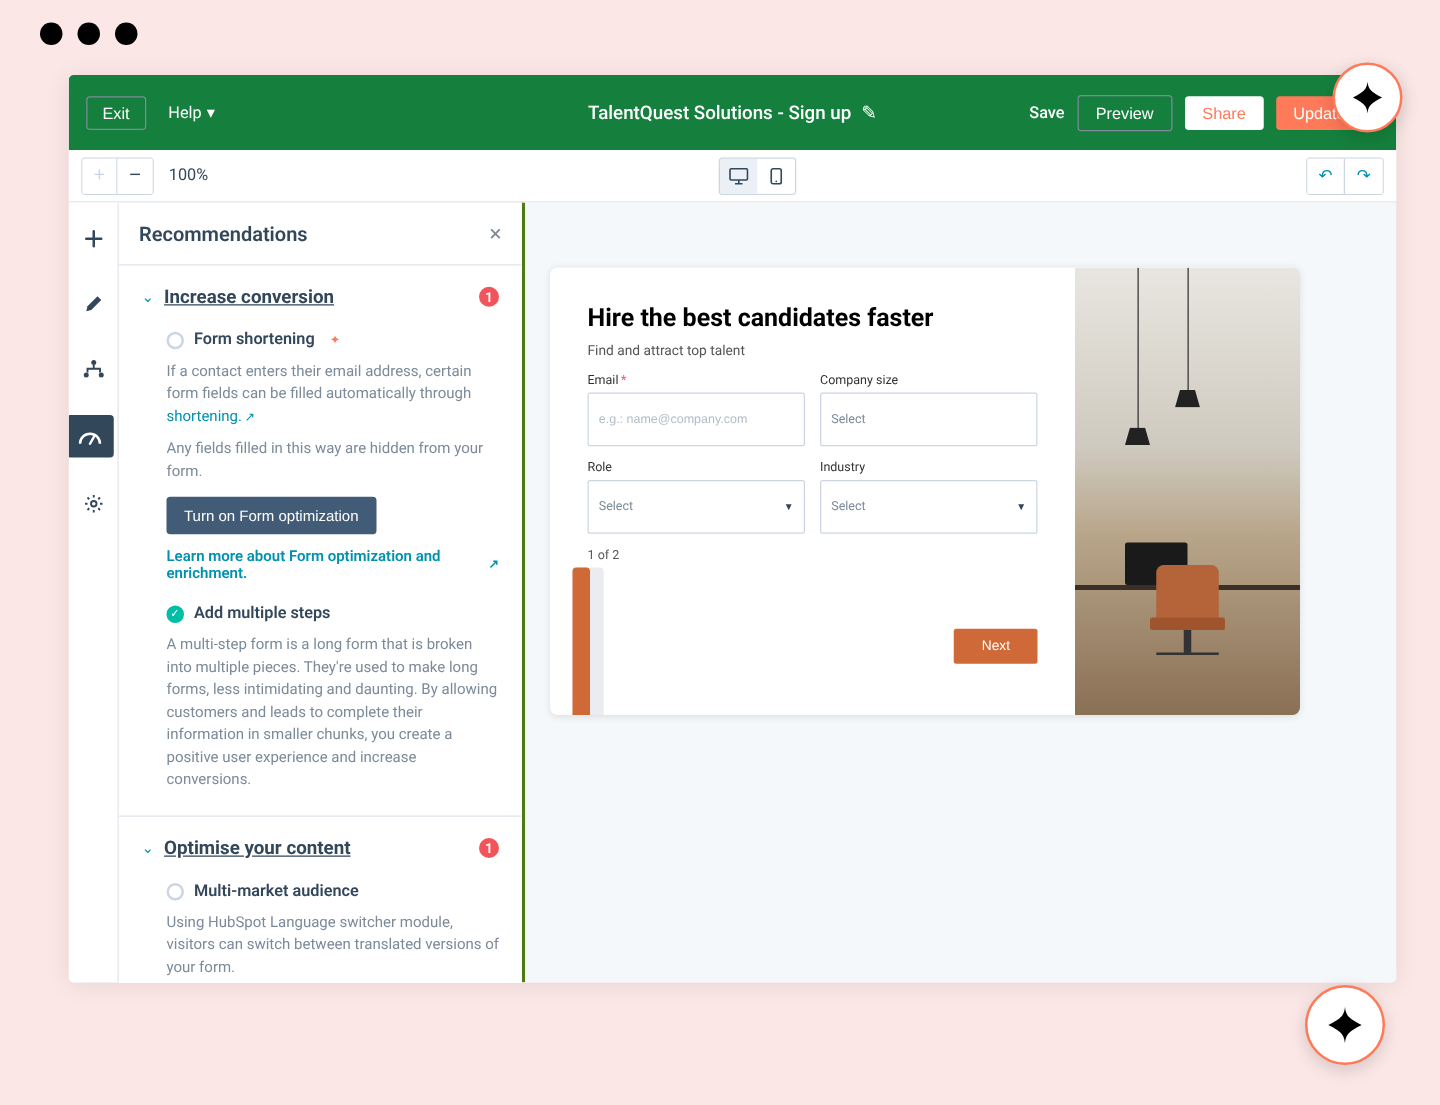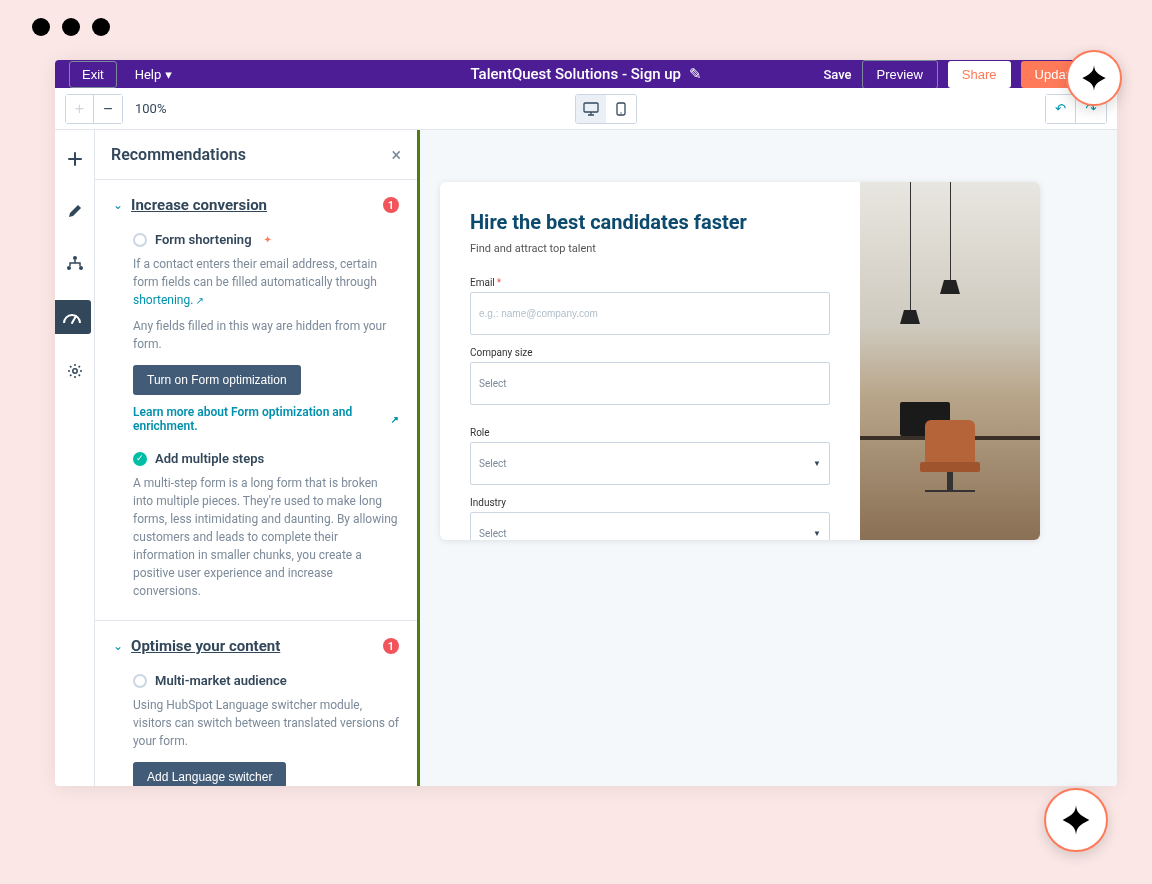--- a/index.html
+++ b/index.html
@@ -1,20 +1,20 @@
 <!DOCTYPE html>
 <html><head>
 <meta charset="utf-8">
 <style>
 * { box-sizing: border-box; margin: 0; padding: 0; }
 body { font-family: -apple-system, BlinkMacSystemFont, "Segoe UI", Roboto, sans-serif; background: #fae7e6; width: 1152px; height: 884px; overflow: hidden; position: relative; }
 .browser-dots { display: flex; gap: 12px; padding: 18px 32px; }
 .browser-dots span { width: 18px; height: 18px; background: #000; border-radius: 50%; }
 .app-window { position: absolute; top: 60px; left: 55px; right: 35px; height: 726px; background: #fff; border-radius: 4px; box-shadow: 0 2px 20px rgba(0,0,0,0.08); overflow: hidden; display: flex; flex-direction: column; }
-.top-bar { background: #4c1d95; color: #fff; display: flex; align-items: center; padding: 8px 14px; height: 28px; }
+.top-bar { background: #15803d; color: #fff; display: flex; align-items: center; padding: 8px 14px; height: 60px; }
 .exit-btn { border: 1px solid #7c8a99; background: transparent; color: #fff; padding: 5px 12px; border-radius: 3px; font-size: 13px; cursor: pointer; }
 .help-link { margin-left: 18px; font-size: 13px; display: flex; align-items: center; gap: 4px; cursor: pointer; }
 .page-name { position: absolute; left: 50%; transform: translateX(-50%); font-size: 15px; font-weight: 500; display: flex; align-items: center; gap: 8px; }
 .top-actions { margin-left: auto; display: flex; align-items: center; gap: 10px; }
 .save-link { font-size: 13px; font-weight: 500; cursor: pointer; }
 .btn { padding: 6px 14px; border-radius: 3px; font-size: 13px; cursor: pointer; border: none; }
 .btn-preview { border: 1px solid #7c8a99; background: transparent; color: #fff; }
 .btn-share { background: #fff; color: #ff7a59; }
 .btn-update { background: #ff7a59; color: #fff; display: flex; align-items: center; gap: 6px; }
 .toolbar { display: flex; align-items: center; padding: 6px 10px; border-bottom: 1px solid #e1e6ed; height: 42px; background: #fff; }
@@ -49,23 +49,23 @@
 .item-head h5 { font-size: 13px; font-weight: 600; color: #33475b; }
 .sparkle-sm { color: #ff7a59; font-size: 10px; margin-left: 4px; }
 .item p { font-size: 12px; color: #7c8a99; line-height: 1.5; margin-top: 8px; }
 .link { color: #0091ae; cursor: pointer; }
 .ext-ic { font-size: 10px; margin-left: 2px; }
 .dark-btn { background: #425b76; color: #fff; padding: 8px 14px; border: none; border-radius: 3px; font-size: 12px; margin-top: 12px; cursor: pointer; }
 .learn-link { font-size: 12px; color: #0091ae; font-weight: 600; margin-top: 10px; cursor: pointer; display: flex; align-items: center; gap: 16px; }
 .canvas-area { flex: 1; background: #f5f8fa; padding: 52px 20px 20px 20px; overflow: auto; }
 .form-card { background: #fff; border-radius: 6px; box-shadow: 0 1px 6px rgba(0,0,0,0.1); display: flex; height: 358px; overflow: hidden; max-width: 600px; }
 .form-left { flex: 1; padding: 28px 30px 18px 30px; display: flex; flex-direction: column; }
-.form-left h2 { font-size: 20px; font-weight: 700; color: #0c4a6e; }
+.form-left h2 { font-size: 20px; font-weight: 700; color: #000000; }
 .form-left .sub { font-size: 11px; color: #555; margin-top: 8px; }
-.field-row { display: flex; gap: 12px; margin-top: 22px; flex-direction: column; }
+.field-row { display: flex; gap: 12px; margin-top: 12px; }
 .field { flex: 1; }
 .field label { font-size: 10px; color: #333; display: flex; align-items: center; gap: 2px; }
 .req { color: #f2545b; }
 .field input, .field .select { width: 100%; padding: 18px 8px; border: 1px solid #cbd6e2; border-radius: 2px; font-size: 10px; margin-top: 4px; color: #7c8a99; height: 43px; display: flex; align-items: center; justify-content: space-between; background: #fff; }
 .field input::placeholder { color: #b0bec9; }
 .select .caret { font-size: 8px; color: #33475b; }
 .form-footer { margin-top: auto; display: flex; align-items: center; justify-content: space-between; padding-top: 12px; }
 .step-ind { font-size: 10px; color: #555; }
 .progress { flex: 0 0 140px; height: 5px; background: #eaecef; border-radius: 3px; margin: 0 12px 0 -12px; position: relative; }
 .progress .fill { height: 100%; width: 55%; background: #cf6938; border-radius: 3px; }

